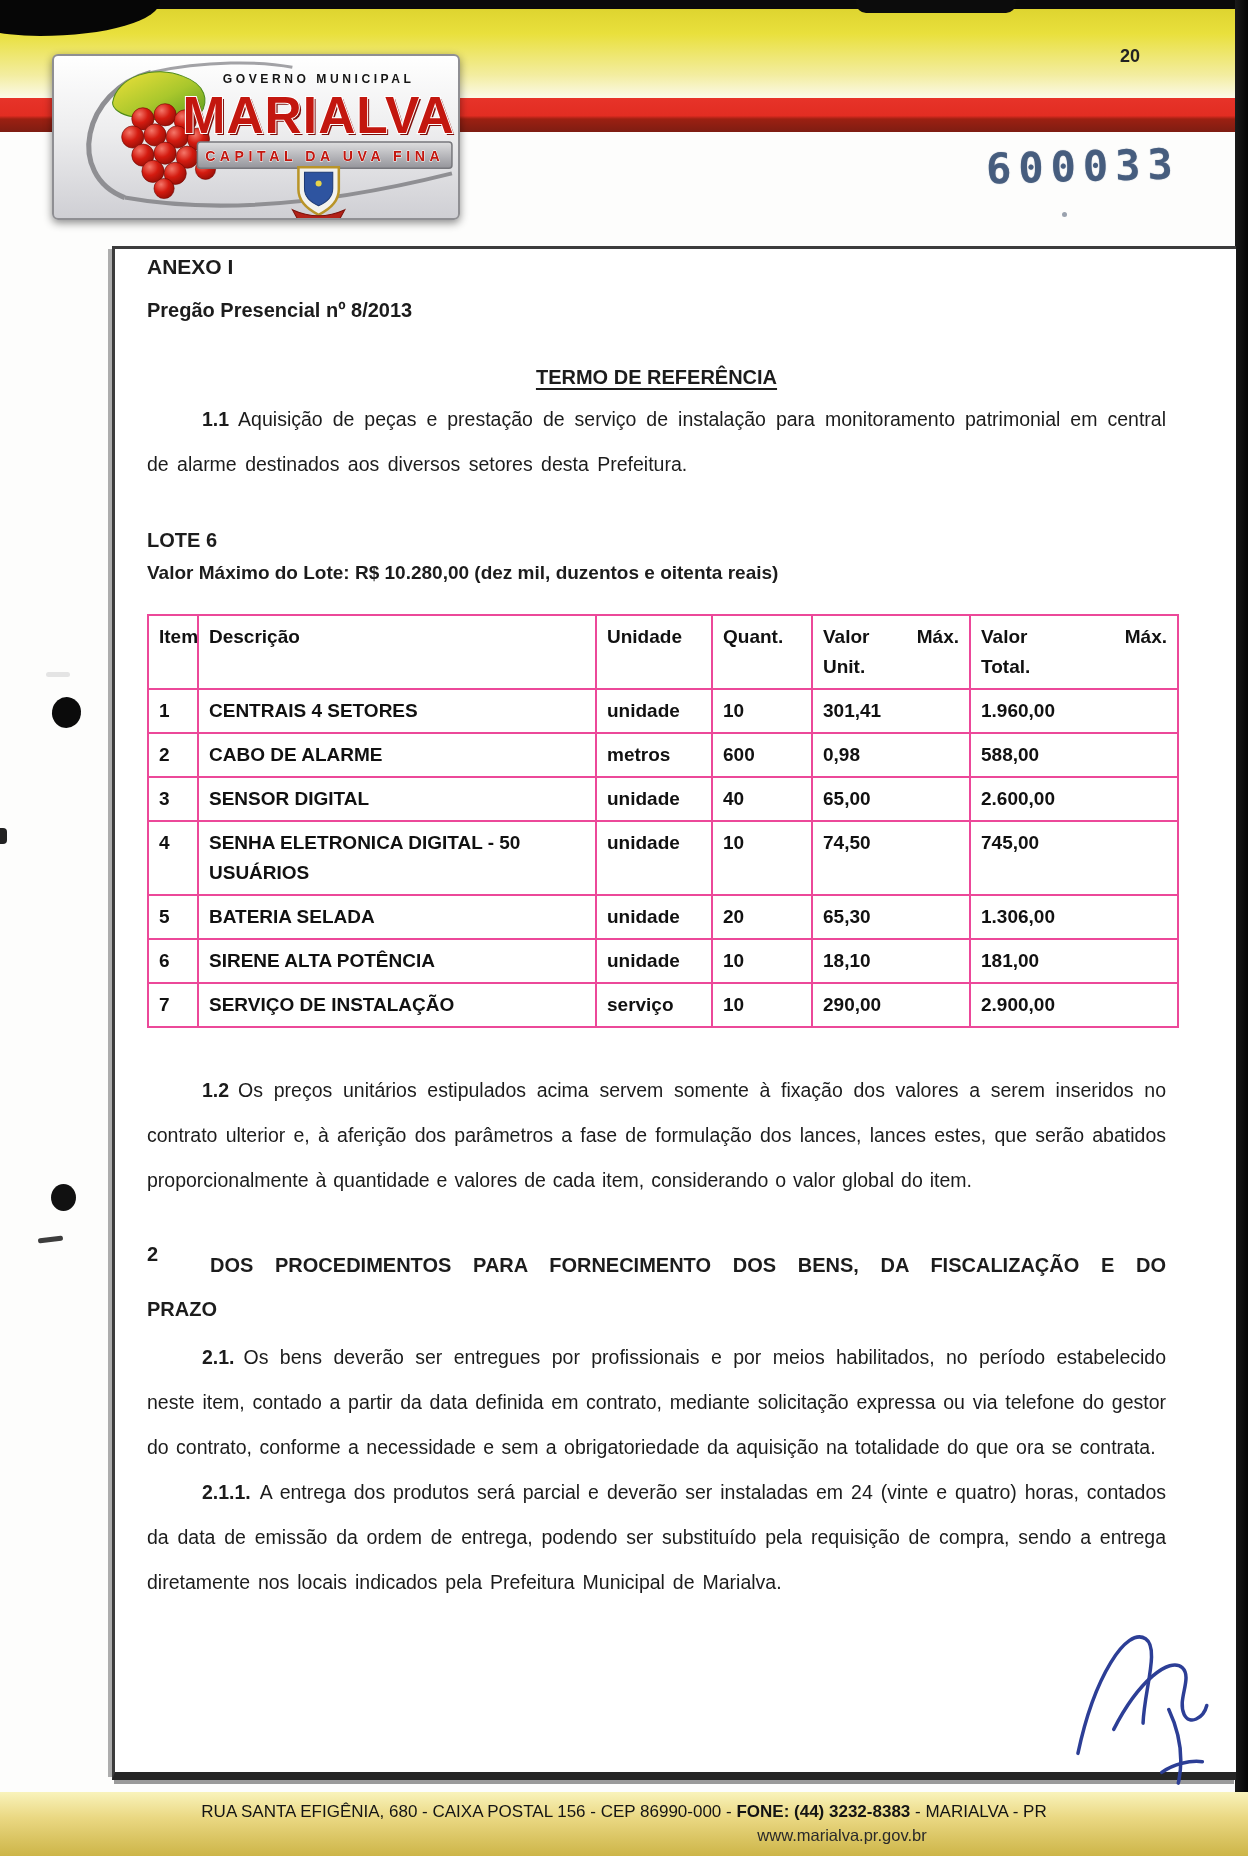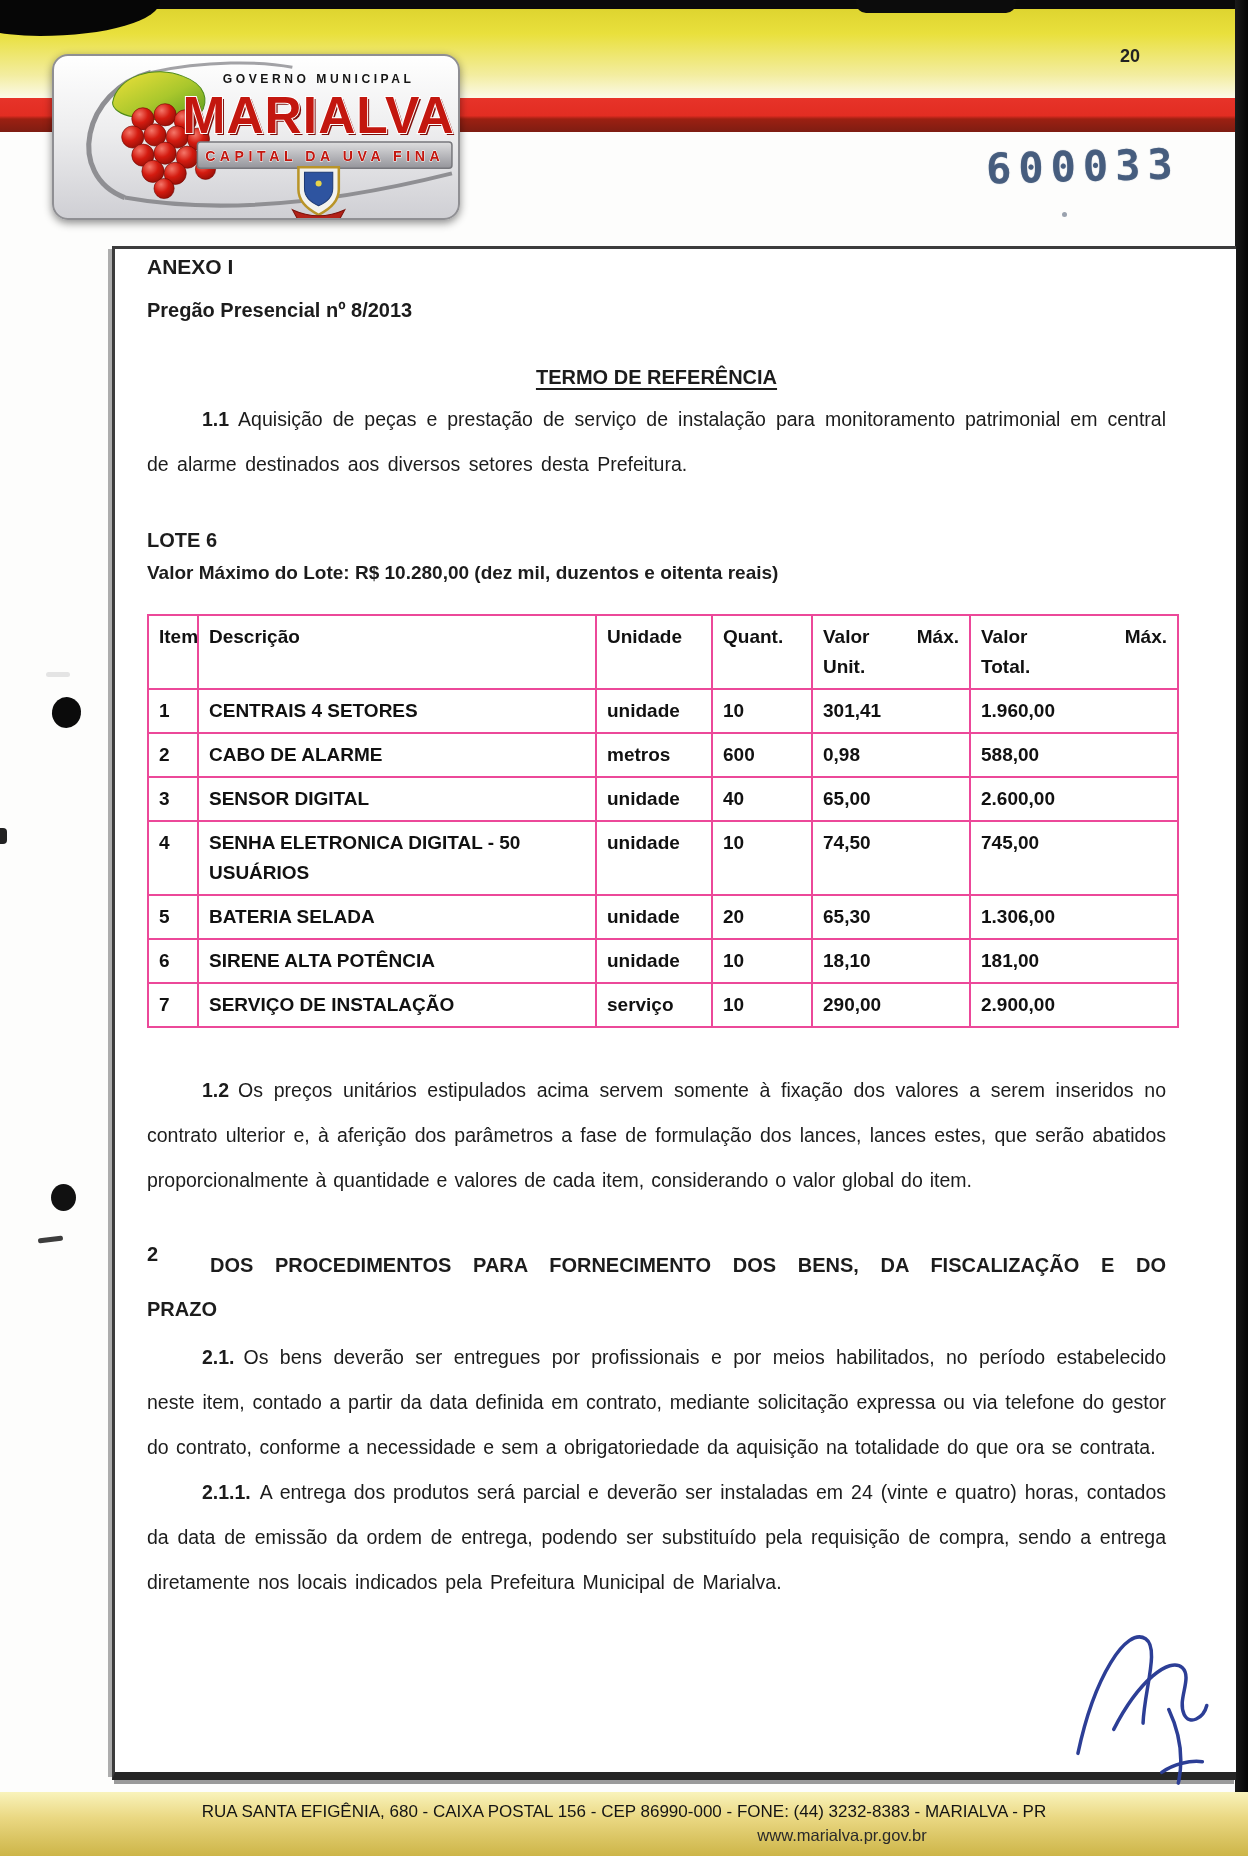--- a/index.html
+++ b/index.html
@@ -23,21 +23,21 @@
     position:absolute;left:986px;top:142px;
     font-family:"DejaVu Sans Mono", monospace;font-size:42px;font-weight:bold;
     color:rgba(56,80,116,0.82);letter-spacing:7px;transform:rotate(-1.5deg);
     text-shadow:0 0 1px rgba(56,80,116,0.6);
   }
   .stamp-dot{position:absolute;left:1062px;top:212px;width:5px;height:5px;background:#9aa2ae;border-radius:50%;}
   
   .logo{
     position:absolute;left:52px;top:54px;width:404px;height:162px;z-index:6;
     background:linear-gradient(180deg,#ffffff 0%,#eeeeef 45%,#cfcfd4 100%);
-    border:2px solid #8f8f93;border-radius:16px;
+    border:2px solid #8f8f93;border-radius:6px;
     box-shadow:0 3px 8px rgba(0,0,0,0.45);
     text-align:right;
   }
   .logo svg{display:block;width:100%;height:100%;}
   
   .frame{
     position:absolute;left:112px;top:246px;width:1124px;height:1534px;z-index:2;
     background:#fff;
     border-left:3px solid #3c3c3c;border-top:3px solid #3c3c3c;border-bottom:8px solid #262626;
     box-shadow:-7px 0 0 -3px #adadad, 0 6px 0 -2px #9a9a9a;
@@ -79,21 +79,21 @@
   .punch2-dash{position:absolute;left:38px;top:1237px;width:25px;height:5px;background:#3d3d3d;transform:rotate(-7deg);border-radius:2px;}
   
   .signature{position:absolute;left:1052px;top:1618px;width:190px;height:180px;z-index:7;}
   
   .footer{
     position:absolute;left:0;top:1792px;width:100%;height:64px;
     background:linear-gradient(180deg,#f9f3bb 0%,#ead883 40%,#cdb548 100%);
     text-align:center;
   }
   .footer .line1{margin-top:10px;font-size:17px;color:#141414;}
-  .footer .line1 b{font-weight:normal;}
+  .footer .line1 b{font-weight:bold;}
   .footer .line2{margin-top:4px;font-size:16.5px;color:#2a2a2a;transform:translateX(218px);}
 </style>
 </head>
 <body>
 
 <div class="page">
 
   <div class="band-yellow"></div>
   <div class="top-black"></div>
   <div class="corner-blob-tl"></div>

